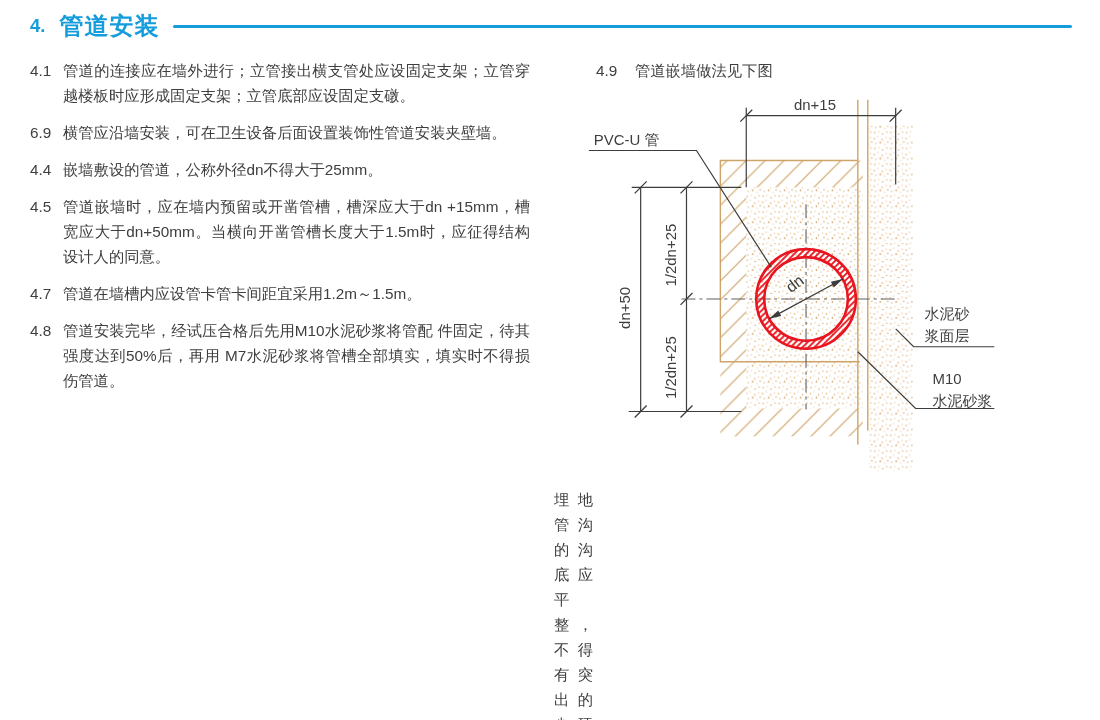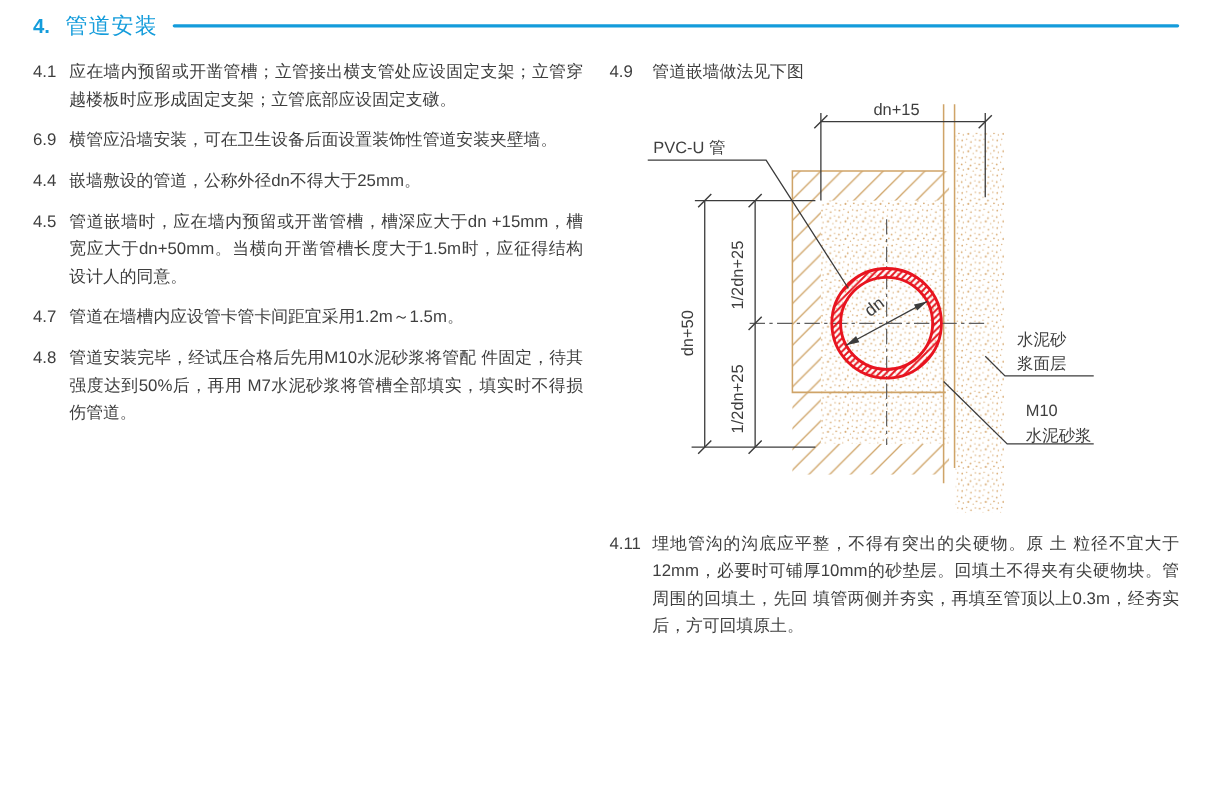--- a/index.html
+++ b/index.html
@@ -4,21 +4,21 @@
 <style>
   html,body { margin:0; padding:0; background:#fff; }
   body {
     width:1100px; height:720px; overflow:hidden;
     font-family:"Liberation Sans","DejaVu Sans",sans-serif;
     color:var(--text-dark,#3e3e3e);
   }
   .page { box-sizing:border-box; width:1100px; height:720px; padding:10px 28px 0 30px; }
   .hdr { display:flex; align-items:center; }
   .sec-num { color:var(--accent-blue,#149cdb); font-weight:bold; font-size:18.5px; margin-right:14px; }
-  .sec-title { color:var(--accent-blue,#149cdb); font-weight:normal; font-size:20px; letter-spacing:1px; }
+  .sec-title { color:var(--accent-blue,#149cdb); font-weight:bold; font-size:24px; letter-spacing:1px; }
   .rule { flex:1; height:3px; background:var(--accent-blue,#149cdb); margin-left:14px; border-radius:2px; }
   .cols { display:flex; margin-top:16px; gap:24px; }
   .col-left  { width:514px; }
   .col-right { width:518px; }
   .item { display:grid; grid-template-columns:33px 1fr; margin-bottom:12px; font-size:15.3px; line-height:25px; }
   .col-right .item { grid-template-columns:39px 1fr; }
   .item .num { font-size:15.3px; }
   .item p { margin:0; text-align:justify; }
   .diagram { display:block; margin:4px 0 8px 0; }
   svg text { font-size:15px; fill:var(--text-dark,#3e3e3e); }
@@ -37,21 +37,21 @@
     <span class="sec-num">4.</span>
     <span class="sec-title">管道安装</span>
     <span class="rule"></span>
   </div>
 
   <div class="cols">
 
     <div class="col-left">
       <div class="item">
         <span class="num">4.1</span>
-        <p>应在墙内预留或开凿管槽；立管接出横支管处应设固定支架；立管穿越楼板时应形成固定支架；立管底部应设固定支礅。</p>
+        <p>管道的连接应在墙外进行；立管接出横支管处应设固定支架；立管穿越楼板时应形成固定支架；立管底部应设固定支礅。</p>
       </div>
       <div class="item">
         <span class="num">6.9</span>
         <p>横管应沿墙安装，可在卫生设备后面设置装饰性管道安装夹壁墙。</p>
       </div>
       <div class="item">
         <span class="num">4.4</span>
         <p>嵌墙敷设的管道，公称外径dn不得大于25mm。</p>
       </div>
       <div class="item">
@@ -62,21 +62,21 @@
         <span class="num">4.7</span>
         <p>管道在墙槽内应设管卡管卡间距宜采用1.2m～1.5m。</p>
       </div>
       <div class="item">
         <span class="num">4.8</span>
         <p>管道安装完毕，经试压合格后先用M10水泥砂浆将管配 件固定，待其强度达到50%后，再用 M7水泥砂浆将管槽全部填实，填实时不得损伤管道。</p>
       </div>
     </div>
 
     <div class="col-right">
-      <div class="item" style="margin-bottom:2px;">
+      <div class="item" style="margin-bottom:2px;margin-left:42px;">
         <span class="num">4.9</span>
         <p>管道嵌墙做法见下图</p>
       </div>
 
       <svg class="diagram" width="518" height="392" viewBox="0 0 520 392" xmlns="http://www.w3.org/2000/svg">
         <defs>
           <pattern id="hatch" width="19" height="19" patternUnits="userSpaceOnUse">
             <path d="M0,19 L19,0 M-4.75,4.75 L4.75,-4.75 M14.25,23.75 L23.75,14.25" style="stroke:var(--hatch-tan,#cfa468);stroke-width:1.2;fill:none;"></path>
           </pattern>
           <pattern id="stipple" width="16" height="16" patternUnits="userSpaceOnUse">
@@ -138,19 +138,18 @@
         <path class="dim" d="M343,242 L361,260 H442"></path>
         <text x="372" y="232">水泥砂</text>
         <text x="372" y="254">浆面层</text>
 
         <path class="dim" d="M305,265 L363,322 H442"></path>
         <text x="380" y="297">M10</text>
         <text x="380" y="319">水泥砂浆</text>
       </svg>
 
       <div class="item">
-        <span class="num">4.11</span>
         <p>埋地管沟的沟底应平整，不得有突出的尖硬物。原 土 粒径不宜大于12mm，必要时可铺厚10mm的砂垫层。回填土不得夹有尖硬物块。管周围的回填土，先回 填管两侧并夯实，再填至管顶以上0.3m，经夯实后，方可回填原土。</p>
       </div>
     </div>
 
   </div>
 </div>
 
 </body></html>

